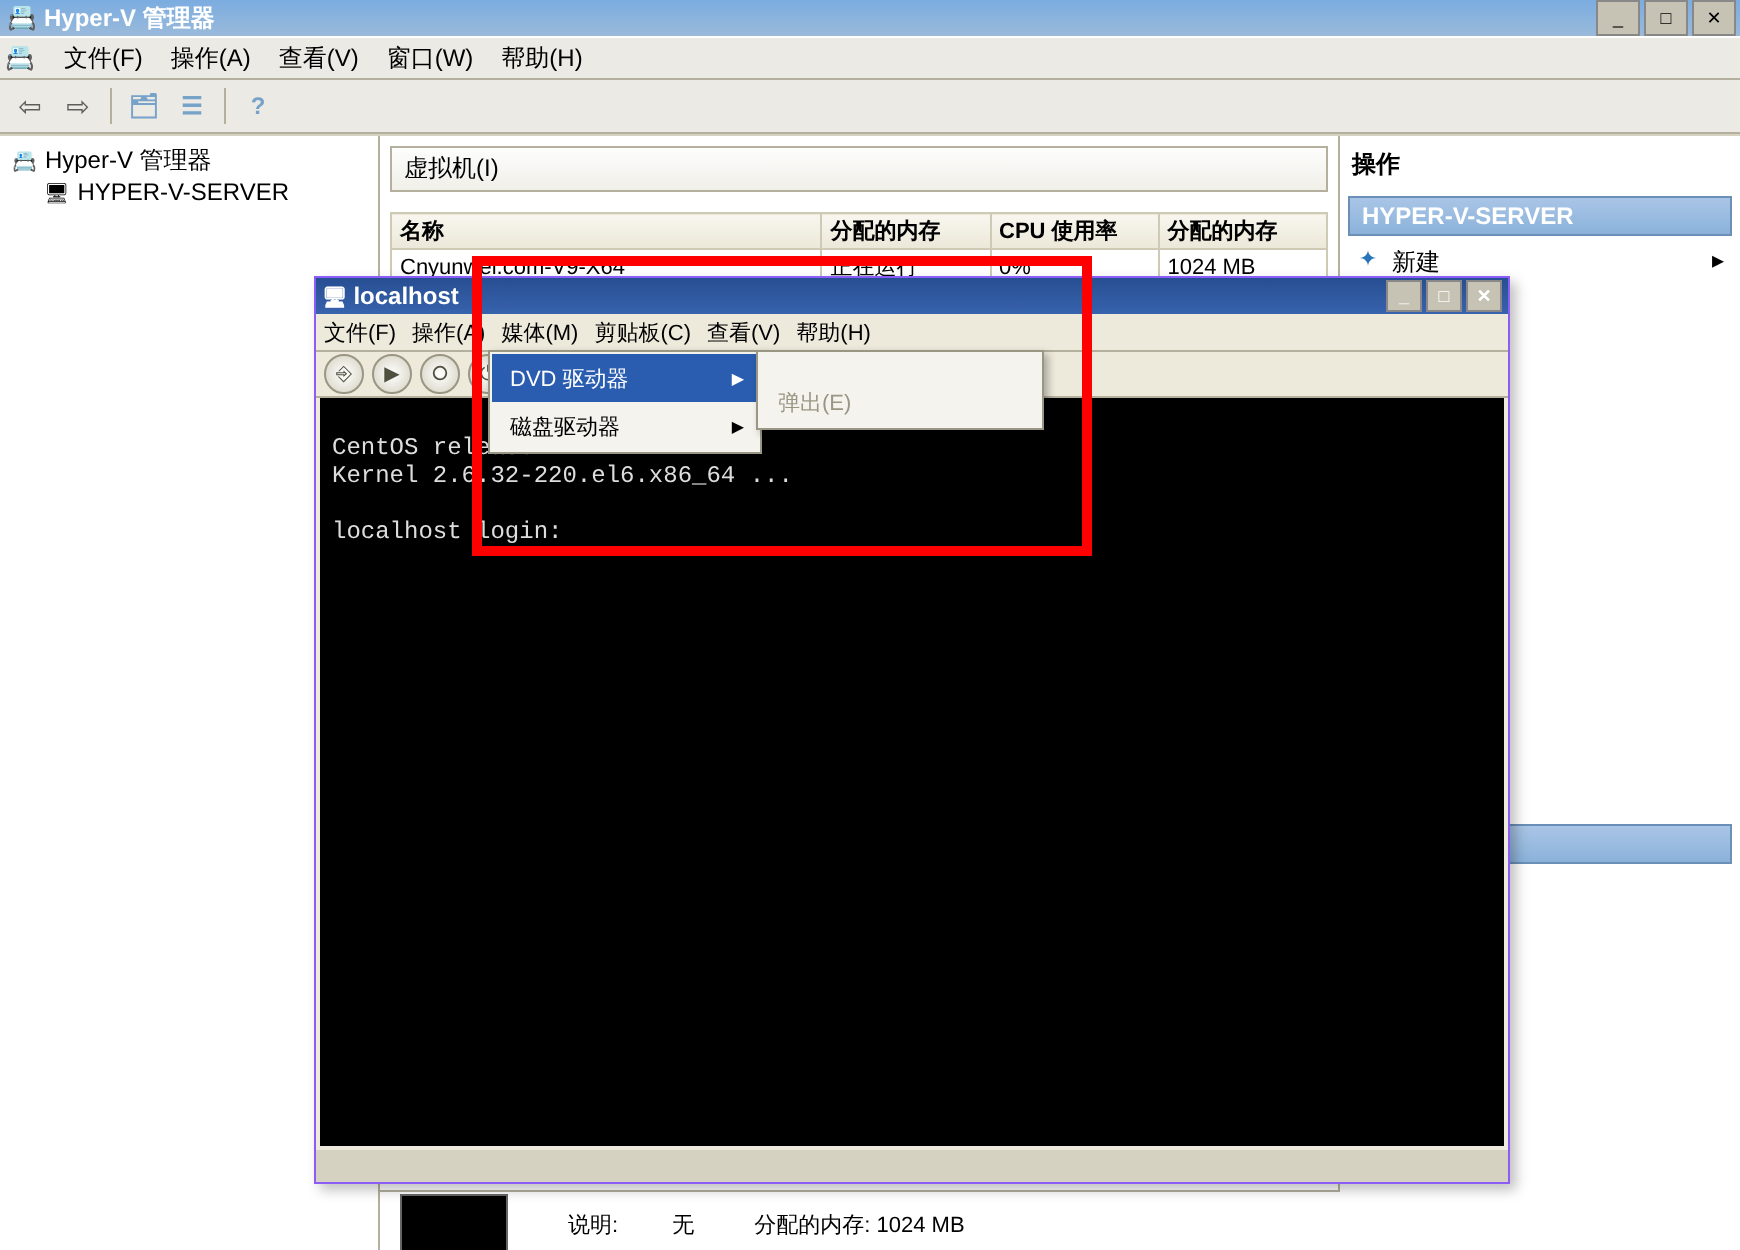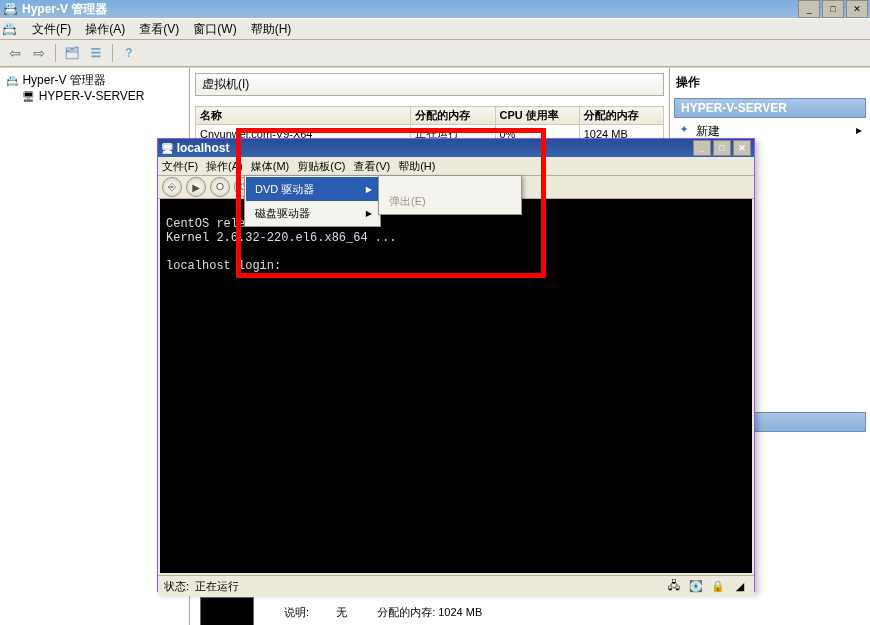--- a/index.html
+++ b/index.html
@@ -403,29 +403,20 @@
     <div class="tbtn2">↺</div>
     <div class="tbtn2">⧉</div>
     <div class="tbtn2">⤺</div>
   </div>
   <div class="console">
 <span>CentOS release ...</span>
 <span>Kernel 2.6.32-220.el6.x86_64 ...</span>
 <span></span>
 <span>localhost login:</span>
   </div>
-  <div class="statusbar">
-    <span>状态:</span>
-    <span>正在运行</span>
-    <span class="spacer"></span>
-    <span class="sicon">🖧</span>
-    <span class="sicon">💽</span>
-    <span class="sicon">🔒</span>
-    <span class="sicon">◢</span>
-  </div>
 </div>
 
 <div class="dd media1">
   <div class="row hover arrow">
     <span>DVD 驱动器</span>
   </div>
   <div class="row arrow">
     <span>磁盘驱动器</span>
   </div>
 </div>

